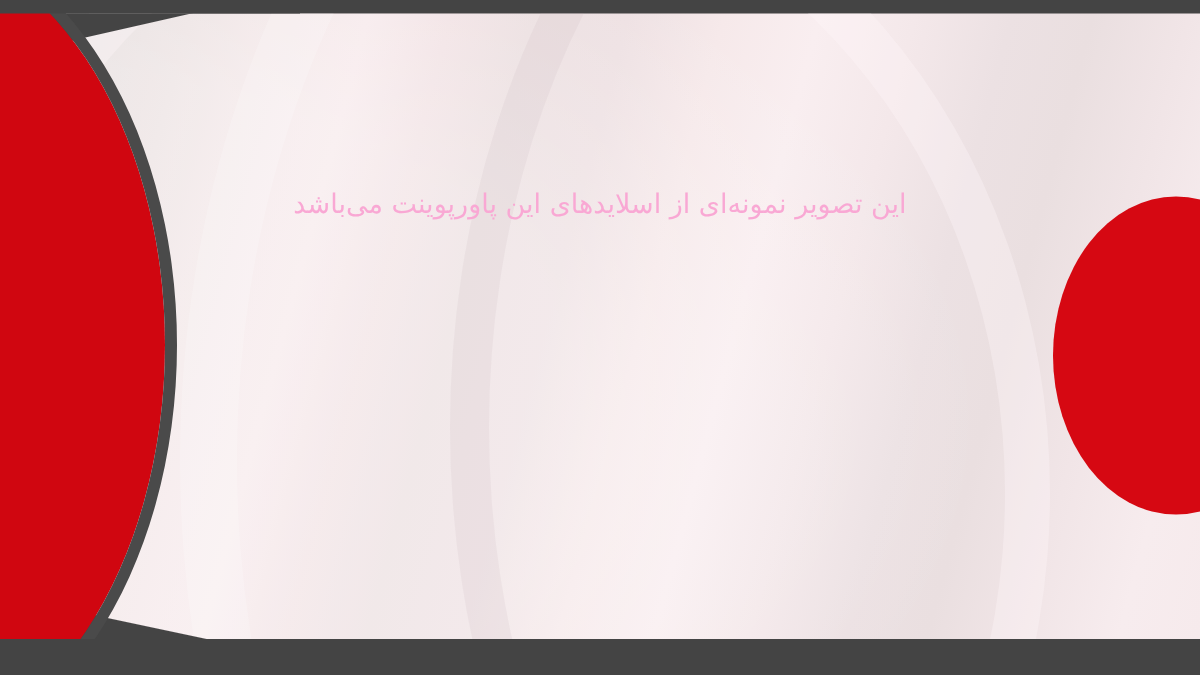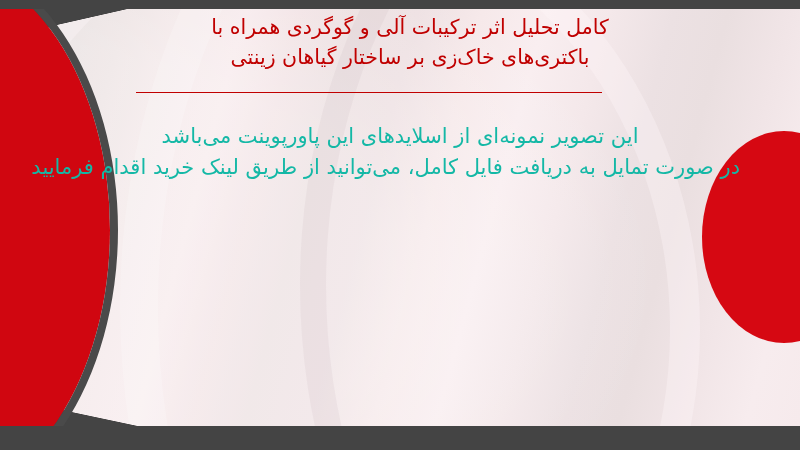--- a/index.html
+++ b/index.html
@@ -125,22 +125,22 @@
     border-top:1.6px solid #c00000;
   }
 
   .body-block{
     position:absolute;
     left:60px;top:112px;width:680px;
     direction:rtl;
     text-align:center;
   }
   .body-line{
-    color:#14b8a6;
-    font-size:21px;
+    color:#f9a8d4;
+    font-size:18px;
     line-height:31px;
     white-space:nowrap;
   }
 </style>
 </head>
 <body>
 
 <div id="slide">
 
   <div class="band top"></div>
@@ -157,25 +157,19 @@
   <div class="wedge-top"></div>
   <div class="wedge-bottom"></div>
 
   <div class="left-shape"></div>
   <div class="left-frame"></div>
   <div class="left-mask-top"></div>
   <div class="left-mask-bottom"></div>
 
   <div class="content">
 
-    <div class="title-block">
-      <div class="title-line">کامل تحلیل اثر ترکیبات آلی و گوگردی همراه با</div>
-      <div class="title-line">باکتری‌های خاک‌زی بر ساختار گیاهان زینتی</div>
-      <div class="title-rule"></div>
-    </div>
 
     <div class="body-block">
       <div class="body-line">این تصویر نمونه‌ای از اسلایدهای این پاورپوینت می‌باشد</div>
-      <div class="body-line">در صورت تمایل به دریافت فایل کامل، می‌توانید از طریق لینک خرید اقدام فرمایید</div>
     </div>
 
   </div>
 </div>
 
 </body></html>

